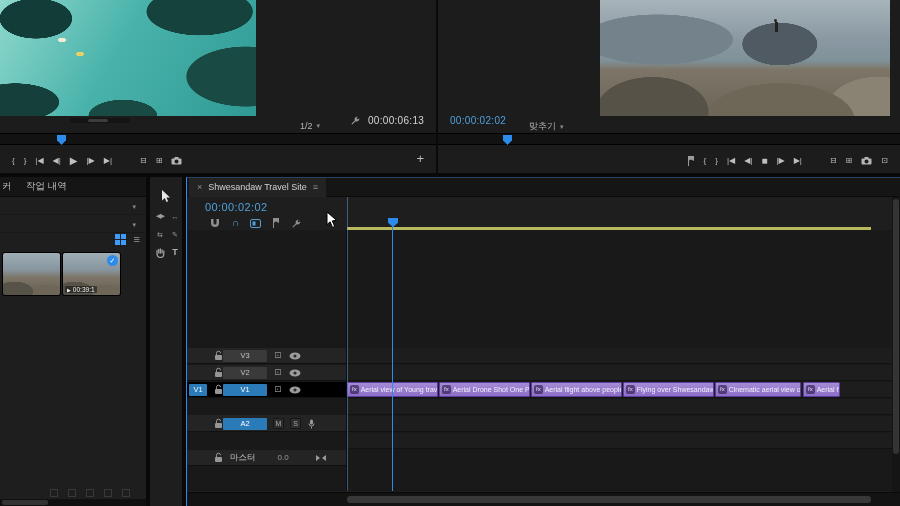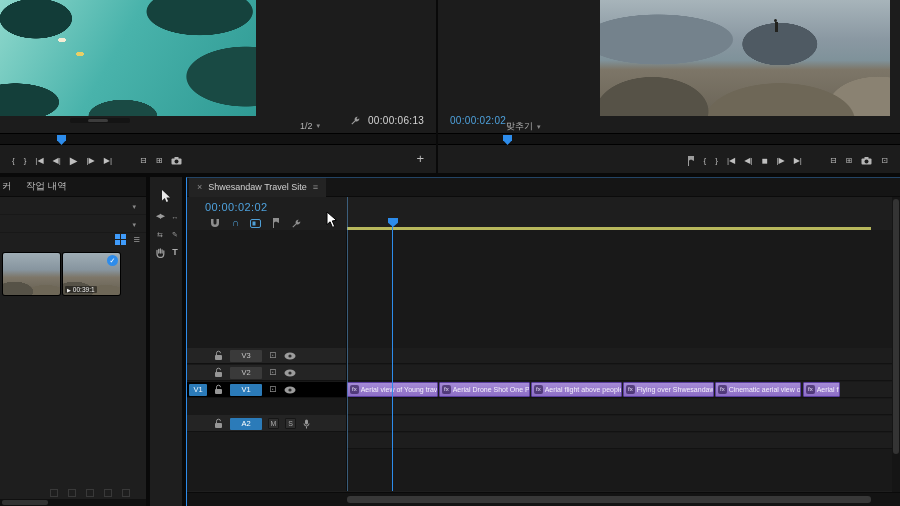--- a/index.html
+++ b/index.html
@@ -93,21 +93,21 @@
   #tl-ticks2{position:absolute;left:0;right:0;bottom:2px;height:4px;background:repeating-linear-gradient(90deg,#505050 0 1px,transparent 1px 23px)}
   #tl-workbar{position:absolute;left:160px;top:49px;width:524px;height:3px;background:#b8b85c}
   #tl-tracks{position:absolute;left:0;top:52px;width:714px;height:261px;background:#191919;overflow:hidden}
   #tl-colsep{position:absolute;left:159px;top:0;width:1px;height:261px;background:#0d0d0d}
   #tl-blueline{position:absolute;left:160px;top:19px;width:1px;height:294px;background:rgba(90,160,220,.5)}
   .trow{position:absolute;left:0;width:159px;height:16px;background:#242424;border-bottom:1px solid #111;display:flex;align-items:center}
   .trow.hl{background:#000000}
   .patch{width:18px;height:12px;margin-left:2px;border-radius:1px;font-size:7.5px;line-height:12px;text-align:center}
   .patch.on{background:#2b7bb9;color:#eef6fd}
   .lockw{margin-left:7px}
-  .tbadge{width:32px;height:12px;margin-left:7px;border-radius:1px;font-size:7.5px;line-height:12px;text-align:center;background:#3a3a3a;color:#c4c4c4}
+  .tbadge{width:44px;height:12px;margin-left:0;border-radius:1px;font-size:7.5px;line-height:12px;text-align:center;background:#3a3a3a;color:#c4c4c4}
   .tbadge.on{background:#2b7bb9;color:#fff}
   .sync{margin-left:7px;font-size:9px;color:#8c8c8c;line-height:9px}
   .eyew,.micw{margin-left:7px}
   .msbox{width:11px;height:11px;margin-left:6px;background:#2e2e2e;border:1px solid #161616;color:#a8a8a8;font-size:7px;line-height:9px;text-align:center;border-radius:1px}
   .mlabel{margin-left:7px;font-size:8.5px;color:#c6c6c6}
   .mlevel{margin-left:22px;font-size:8px;color:#9a9a9a}
   .fadw{margin-left:26px}
   .crow{position:absolute;left:160px;right:8px;height:16px;background:#1d1d1d;border-bottom:1px solid #121212}
   .clip{position:absolute;top:152px;height:15px;background:linear-gradient(180deg,#a58bd6,#8d6ec6);border:1px solid #5b3f9e;border-radius:1px;display:flex;align-items:center;gap:2px;padding:0 2px;overflow:hidden;white-space:nowrap}
   .clip .fx{background:rgba(28,10,58,.55);border-radius:2px;padding:0 2px;font-size:6px;line-height:9px;color:#e8e0f8;flex:0 0 auto}
@@ -167,21 +167,21 @@
     <span id="src-plus">+</span>
   </div>
 
   <div id="divider-v"></div>
 
   <div id="prog-panel">
     <div id="prog-video">
       <div id="prog-person"></div>
     </div>
     <span class="abs ctl-tc tc-blue" style="left:12px;top:115px">00:00:02:02</span>
-    <div class="abs" style="left:68px;top:115px">
+    <div class="abs" style="left:91px;top:115px">
       <span class="sel">
           <span>맞추기</span>
           <span class="chev">▾</span>
         </span>
     </div>
     <div class="scrub">
       <div class="mini-ph" style="left:65px"></div>
     </div>
     <div class="transport" id="prog-transport">
       <span class="tbtn">
@@ -398,20 +398,36 @@
       <span class="tbadge on">A2</span>
       <span class="msbox">M</span>
       <span class="msbox">S</span>
       <span class="micw">
           <svg width="7" height="10" viewBox="0 0 7 10">
             <rect x="2" y="0.5" width="3" height="5" rx="1.5" fill="#9a9a9a"></rect>
             <path d="M1 4.5a2.5 2.5 0 0 0 5 0M3.5 7.5v2" stroke="#9a9a9a" fill="none"></path>
           </svg>
         </span>
     </div>
+    <div class="trow" style="top:220px">
+      <span class="patch"></span>
+      <span class="lockw">
+          <svg width="9" height="11" viewBox="0 0 9 11">
+            <path d="M2.5 5V3.2a2 2 0 0 1 4 0" stroke="#969696" fill="none"></path>
+            <rect x="1" y="5" width="7" height="5" rx="1" fill="#969696"></rect>
+          </svg>
+        </span>
+      <span class="mlabel">마스터</span>
+      <span class="mlevel">0.0</span>
+      <span class="fadw">
+          <svg width="12" height="8" viewBox="0 0 12 8">
+            <path d="M1 1l4 3-4 3zM11 1L7 4l4 3z" fill="#9a9a9a"></path>
+          </svg>
+        </span>
+    </div>
 
     <div class="crow" style="top:118px"></div>
     <div class="crow" style="top:135px"></div>
     <div class="crow" style="top:152px"></div>
     <div class="crow" style="top:169px"></div>
     <div class="crow" style="top:186px"></div>
     <div class="crow" style="top:203px"></div>
 
     <div class="clip" style="left:160px;width:91px">
       <span class="fx">fx</span>

